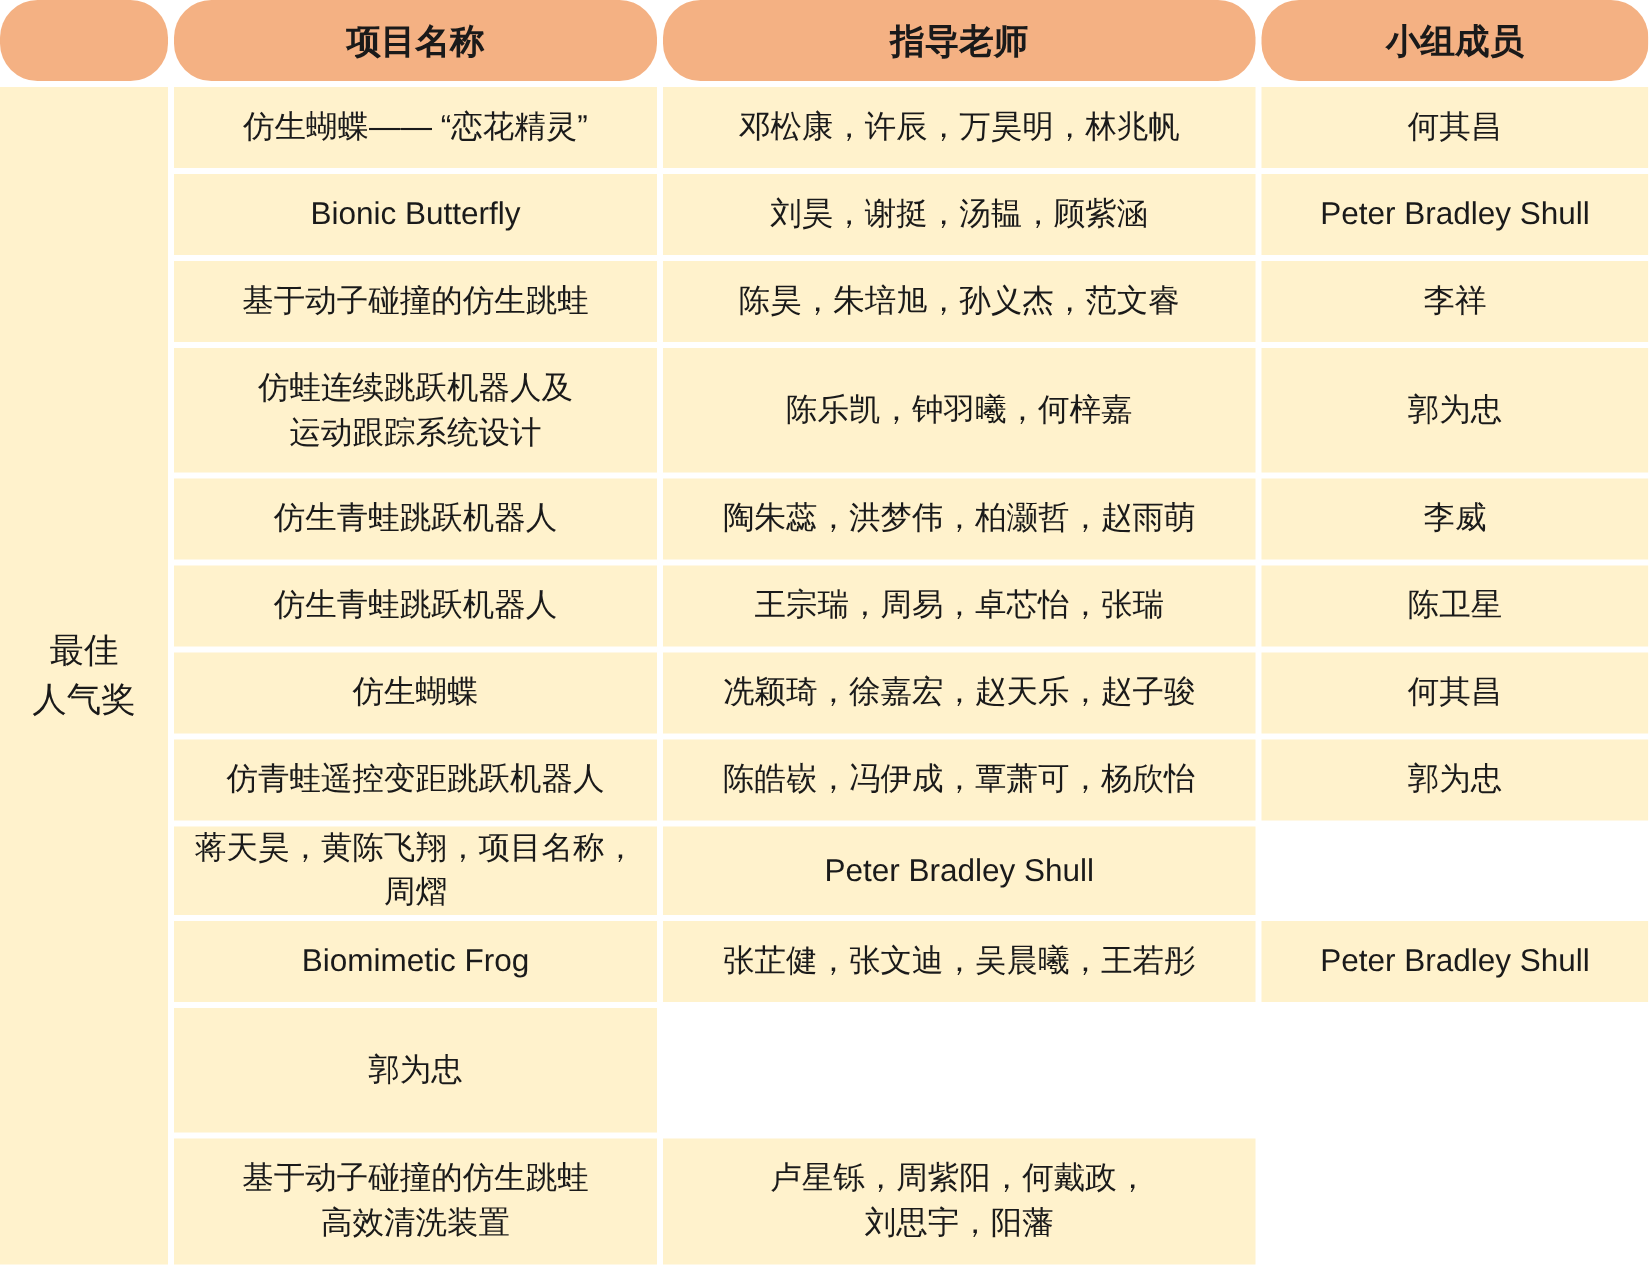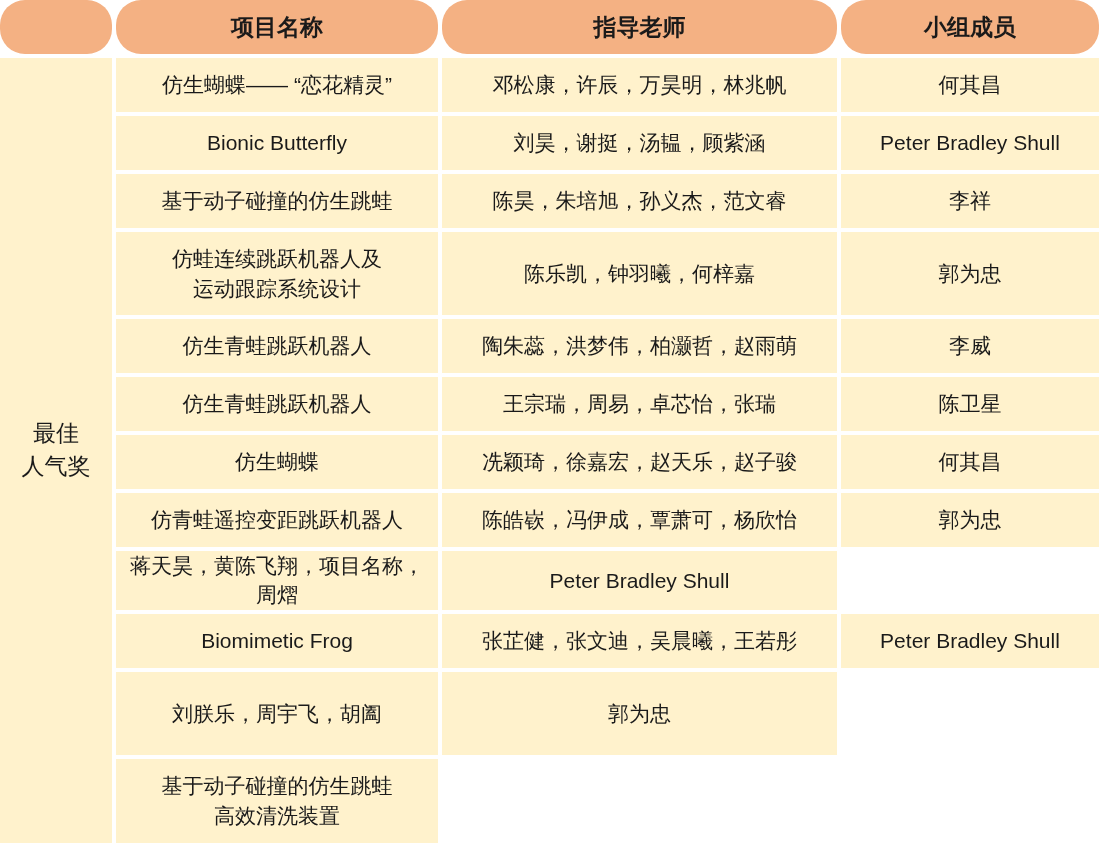--- a/index.html
+++ b/index.html
@@ -139,25 +139,26 @@
           <div class="cell">Peter Bradley Shull</div>
         </div>
 
         <div class="row">
           <div class="cell">Biomimetic Frog</div>
           <div class="cell">张芷健，张文迪，吴晨曦，王若彤</div>
           <div class="cell">Peter Bradley Shull</div>
         </div>
 
         <div class="row double">
-          <div class="cell">刘朕乐，周宇飞，胡阖</div>
           <div class="cell">郭为忠</div>
         </div>
 
         <div class="row double3">
           <div class="cell">基于动子碰撞的仿生跳蛙
 高效清洗装置</div>
+          <div class="cell">卢星铄，周紫阳，何戴政，
+刘思宇，阳藩</div>
         </div>
 
       </div>
     </div>
   </div>
 </div>
 
 </body></html>

